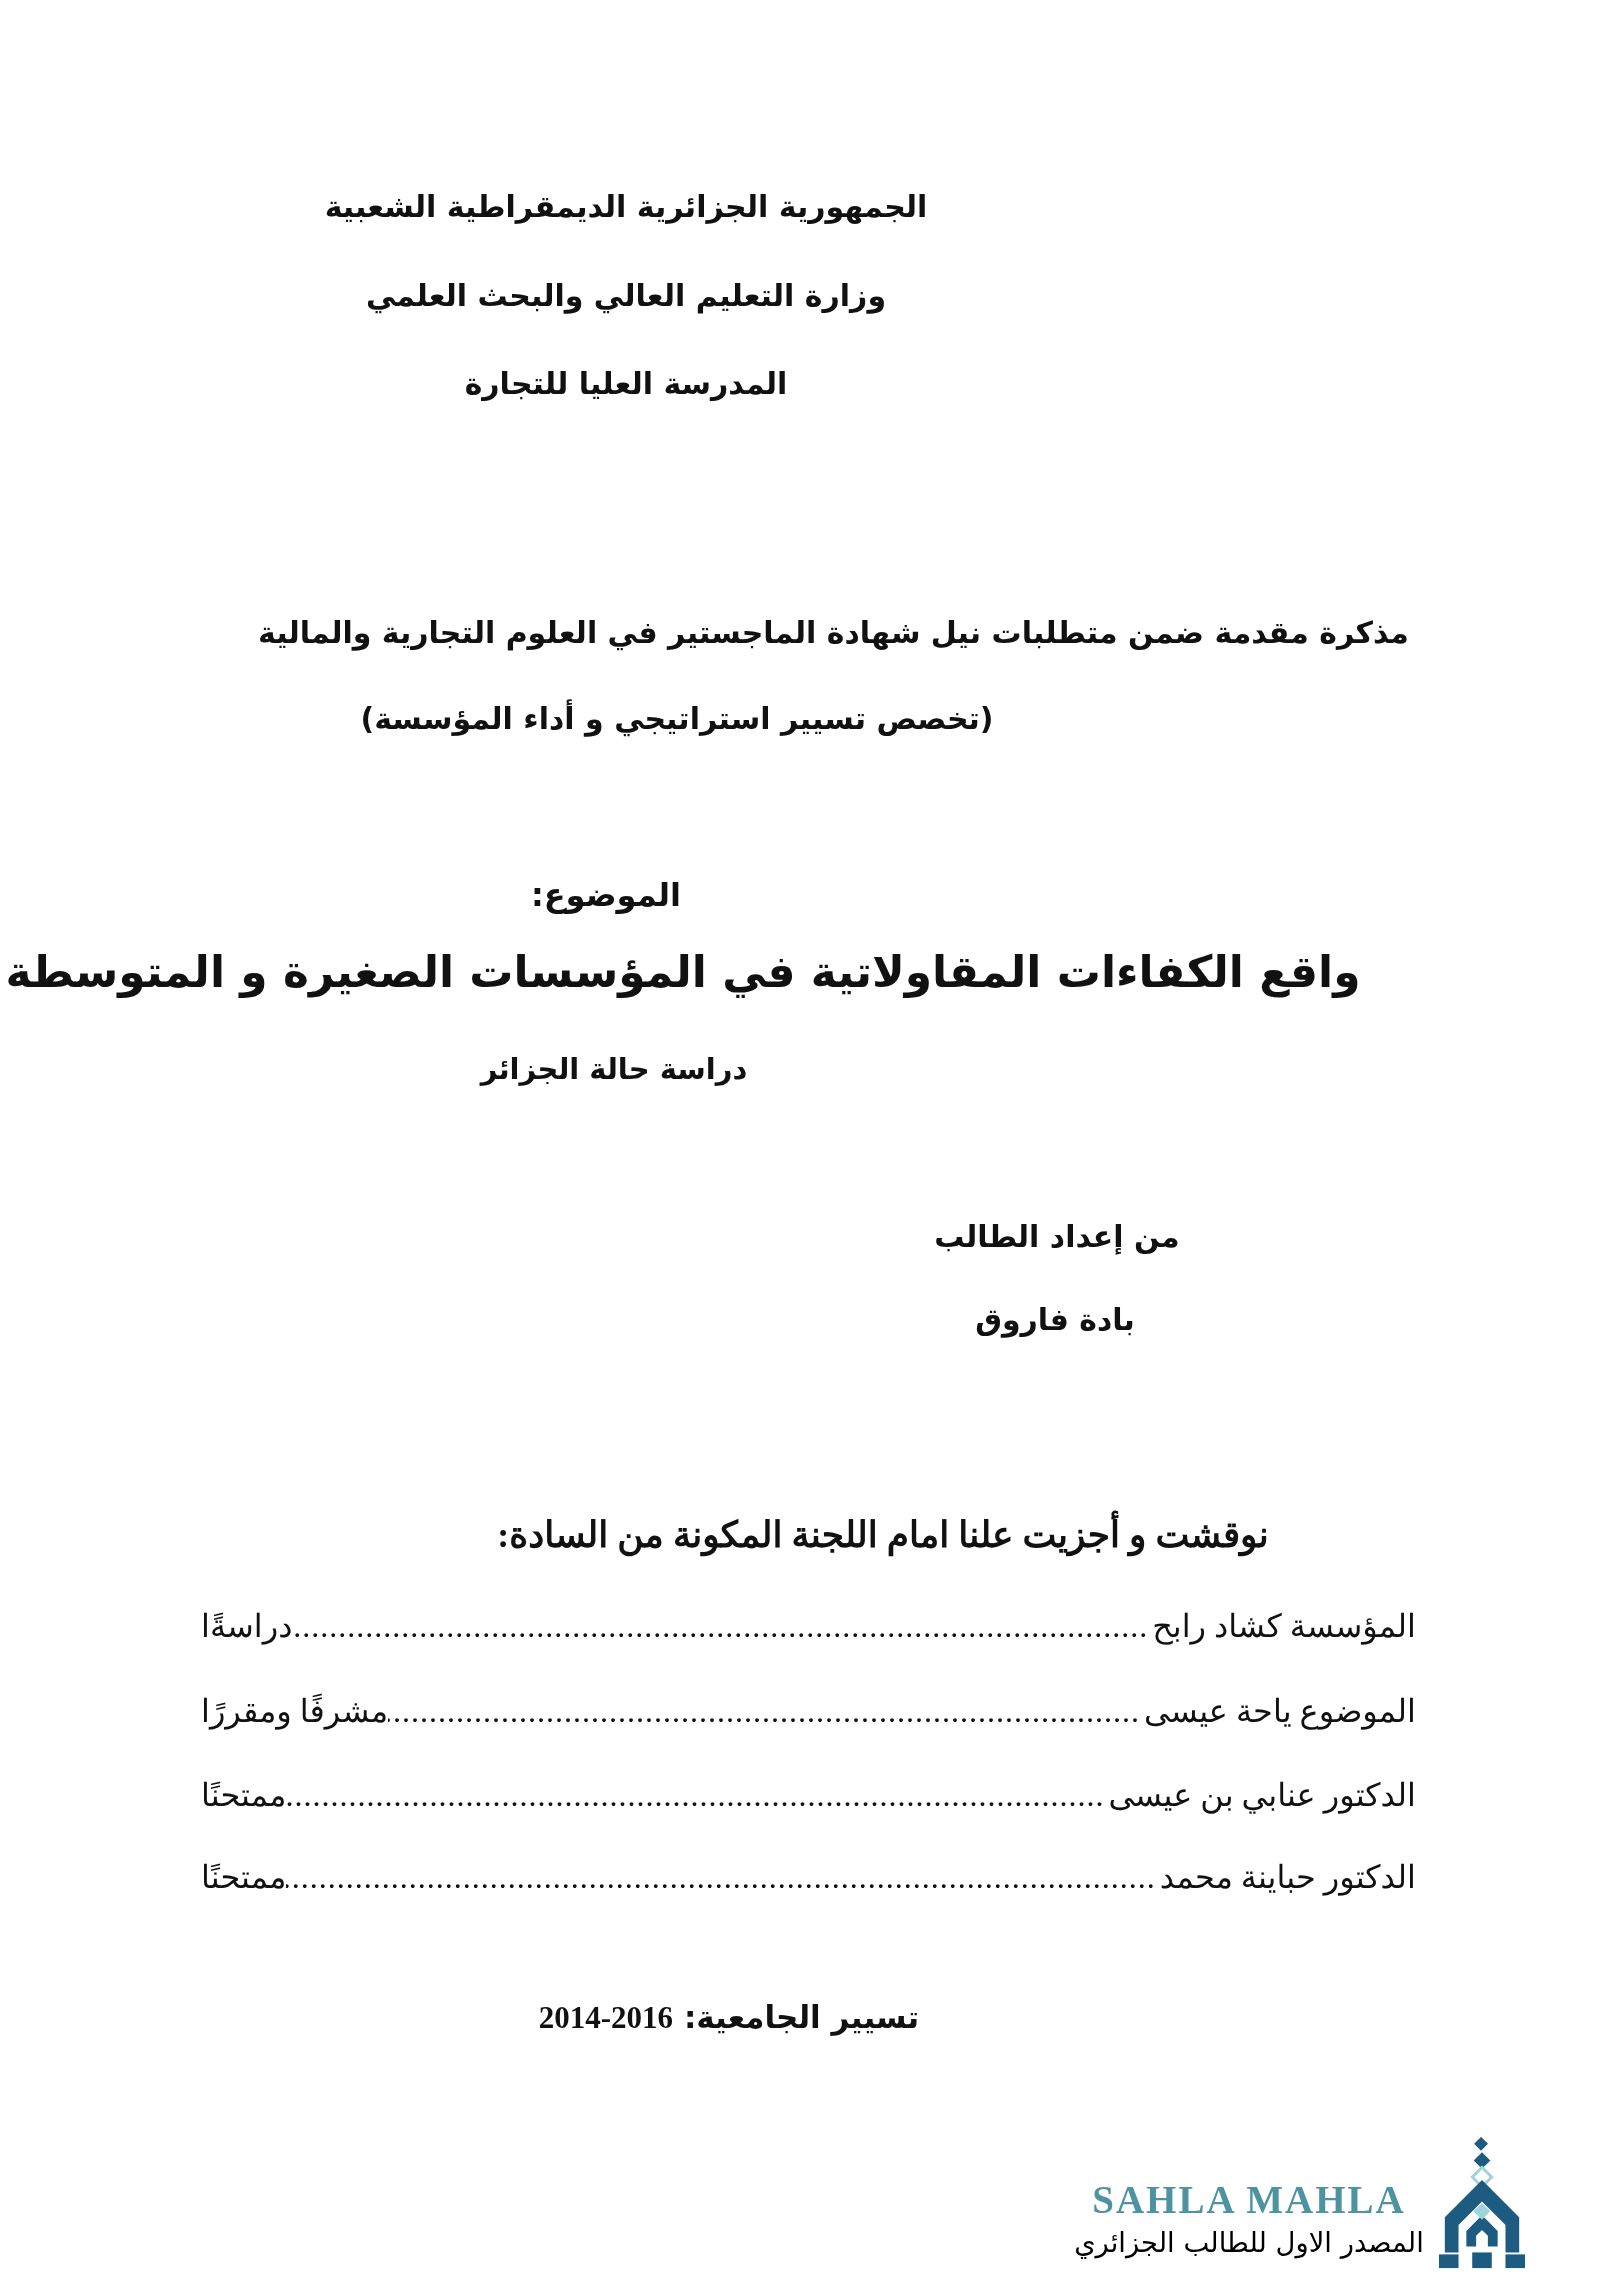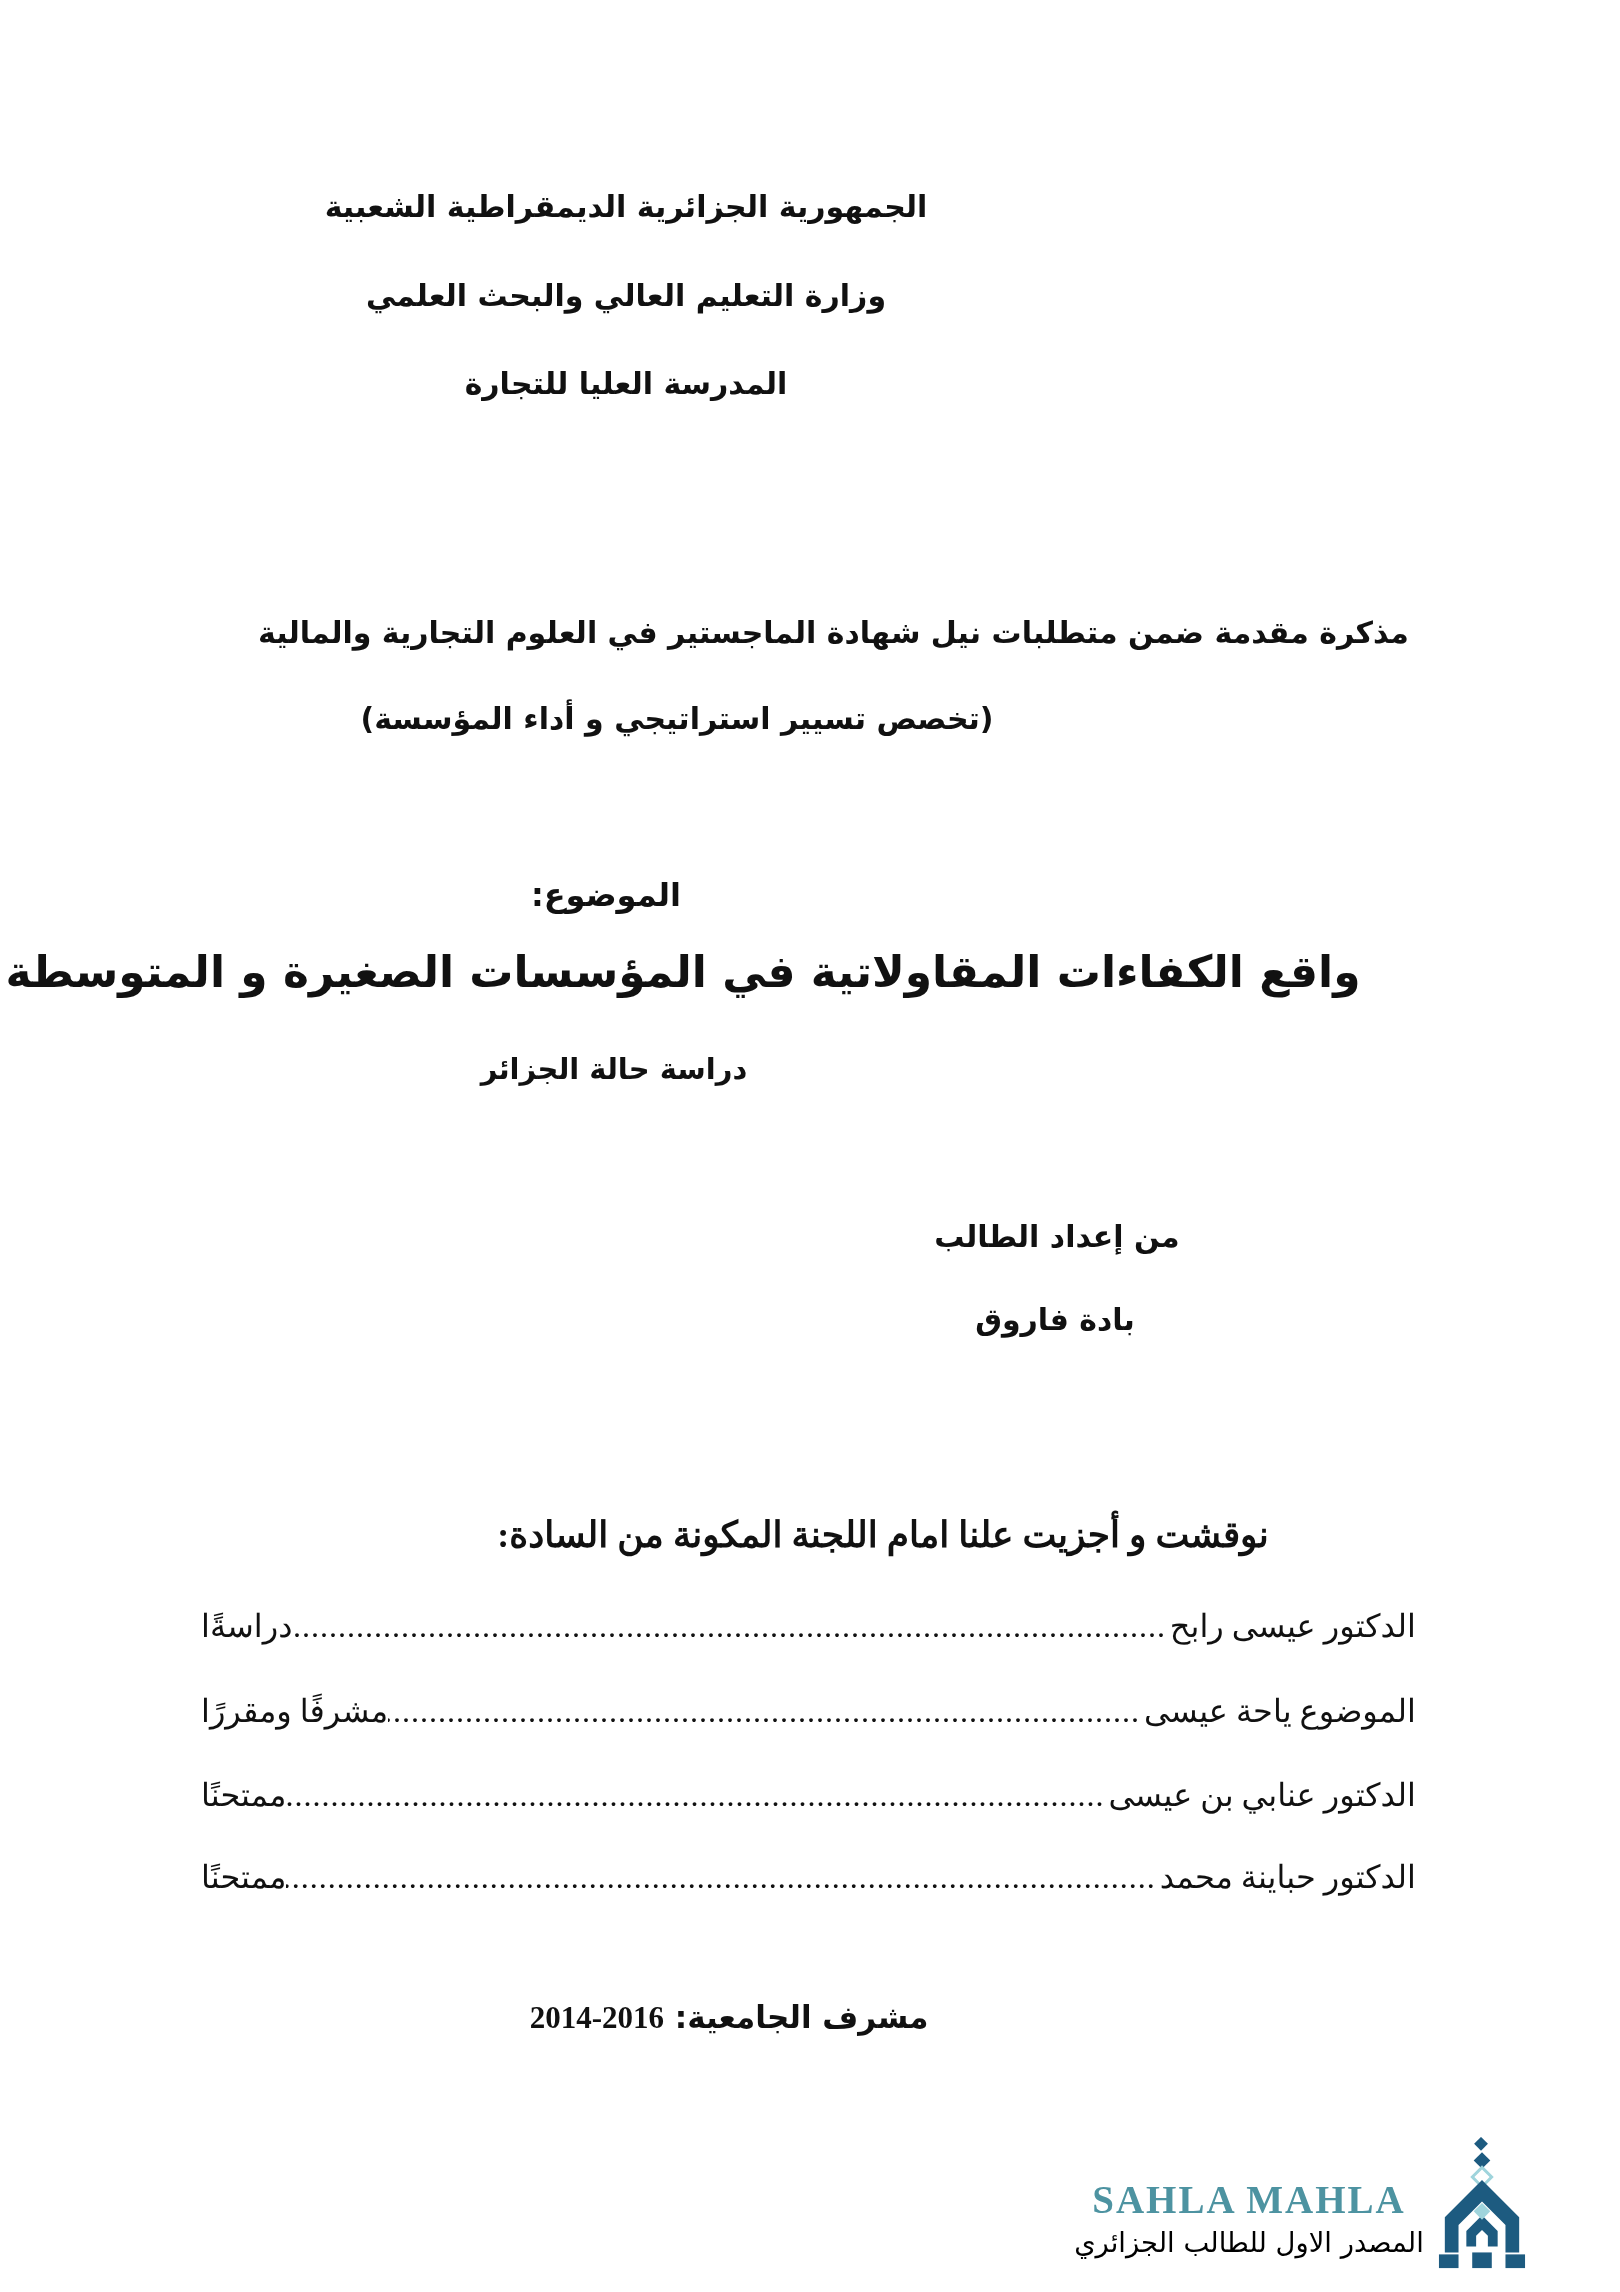--- a/index.html
+++ b/index.html
@@ -114,42 +114,42 @@
   <div class="line l-s1">الموضوع:</div>
   <div class="line l-s2">واقع الكفاءات المقاولاتية في المؤسسات الصغيرة و المتوسطة</div>
   <div class="line l-s3">دراسة حالة الجزائر</div>
 
   <div class="line l-a1">من إعداد الطالب</div>
   <div class="line l-a2">بادة فاروق</div>
 
   <div class="line l-c0">نوقشت و أجزيت علنا امام اللجنة المكونة من السادة:</div>
 
   <div class="committee-row cr-1">
-    <span class="c-name">الدكتور عيسى رابح</span>
+    <span class="c-name">المؤسسة كشاد رابح</span>
     <span class="c-leader">........................................................................................................................</span>
     <span class="c-role">دراسةًا</span>
   </div>
   <div class="committee-row cr-2">
     <span class="c-name">الموضوع ياحة عيسى</span>
     <span class="c-leader">........................................................................................................................</span>
     <span class="c-role">مشرفًا ومقررًا</span>
   </div>
   <div class="committee-row cr-3">
     <span class="c-name">الدكتور عنابي بن عيسى</span>
     <span class="c-leader">........................................................................................................................</span>
     <span class="c-role">ممتحنًا</span>
   </div>
   <div class="committee-row cr-4">
     <span class="c-name">الدكتور حباينة محمد</span>
     <span class="c-leader">........................................................................................................................</span>
     <span class="c-role">ممتحنًا</span>
   </div>
 
   <div class="line l-y1">
-    <span>مشرف الجامعية:</span>
+    <span>تسيير الجامعية:</span>
     <span class="year-num">2016-2014</span>
   </div>
 
   <div class="logo">
     <div class="logo-wordmark" style="color: rgb(77, 147, 161);">SAHLA MAHLA</div>
     <div class="logo-tagline" style="color: #000000;">المصدر الاول للطالب الجزائري</div>
     <svg class="logo-mark" viewBox="0 0 100 138" xmlns="http://www.w3.org/2000/svg">
 
       <rect x="44" y="2" width="10" height="10" transform="rotate(45 49 7)" fill="#1d5b80"></rect>
       <rect x="44" y="18" width="12" height="12" transform="rotate(45 50 24)" fill="#1d5b80"></rect>

